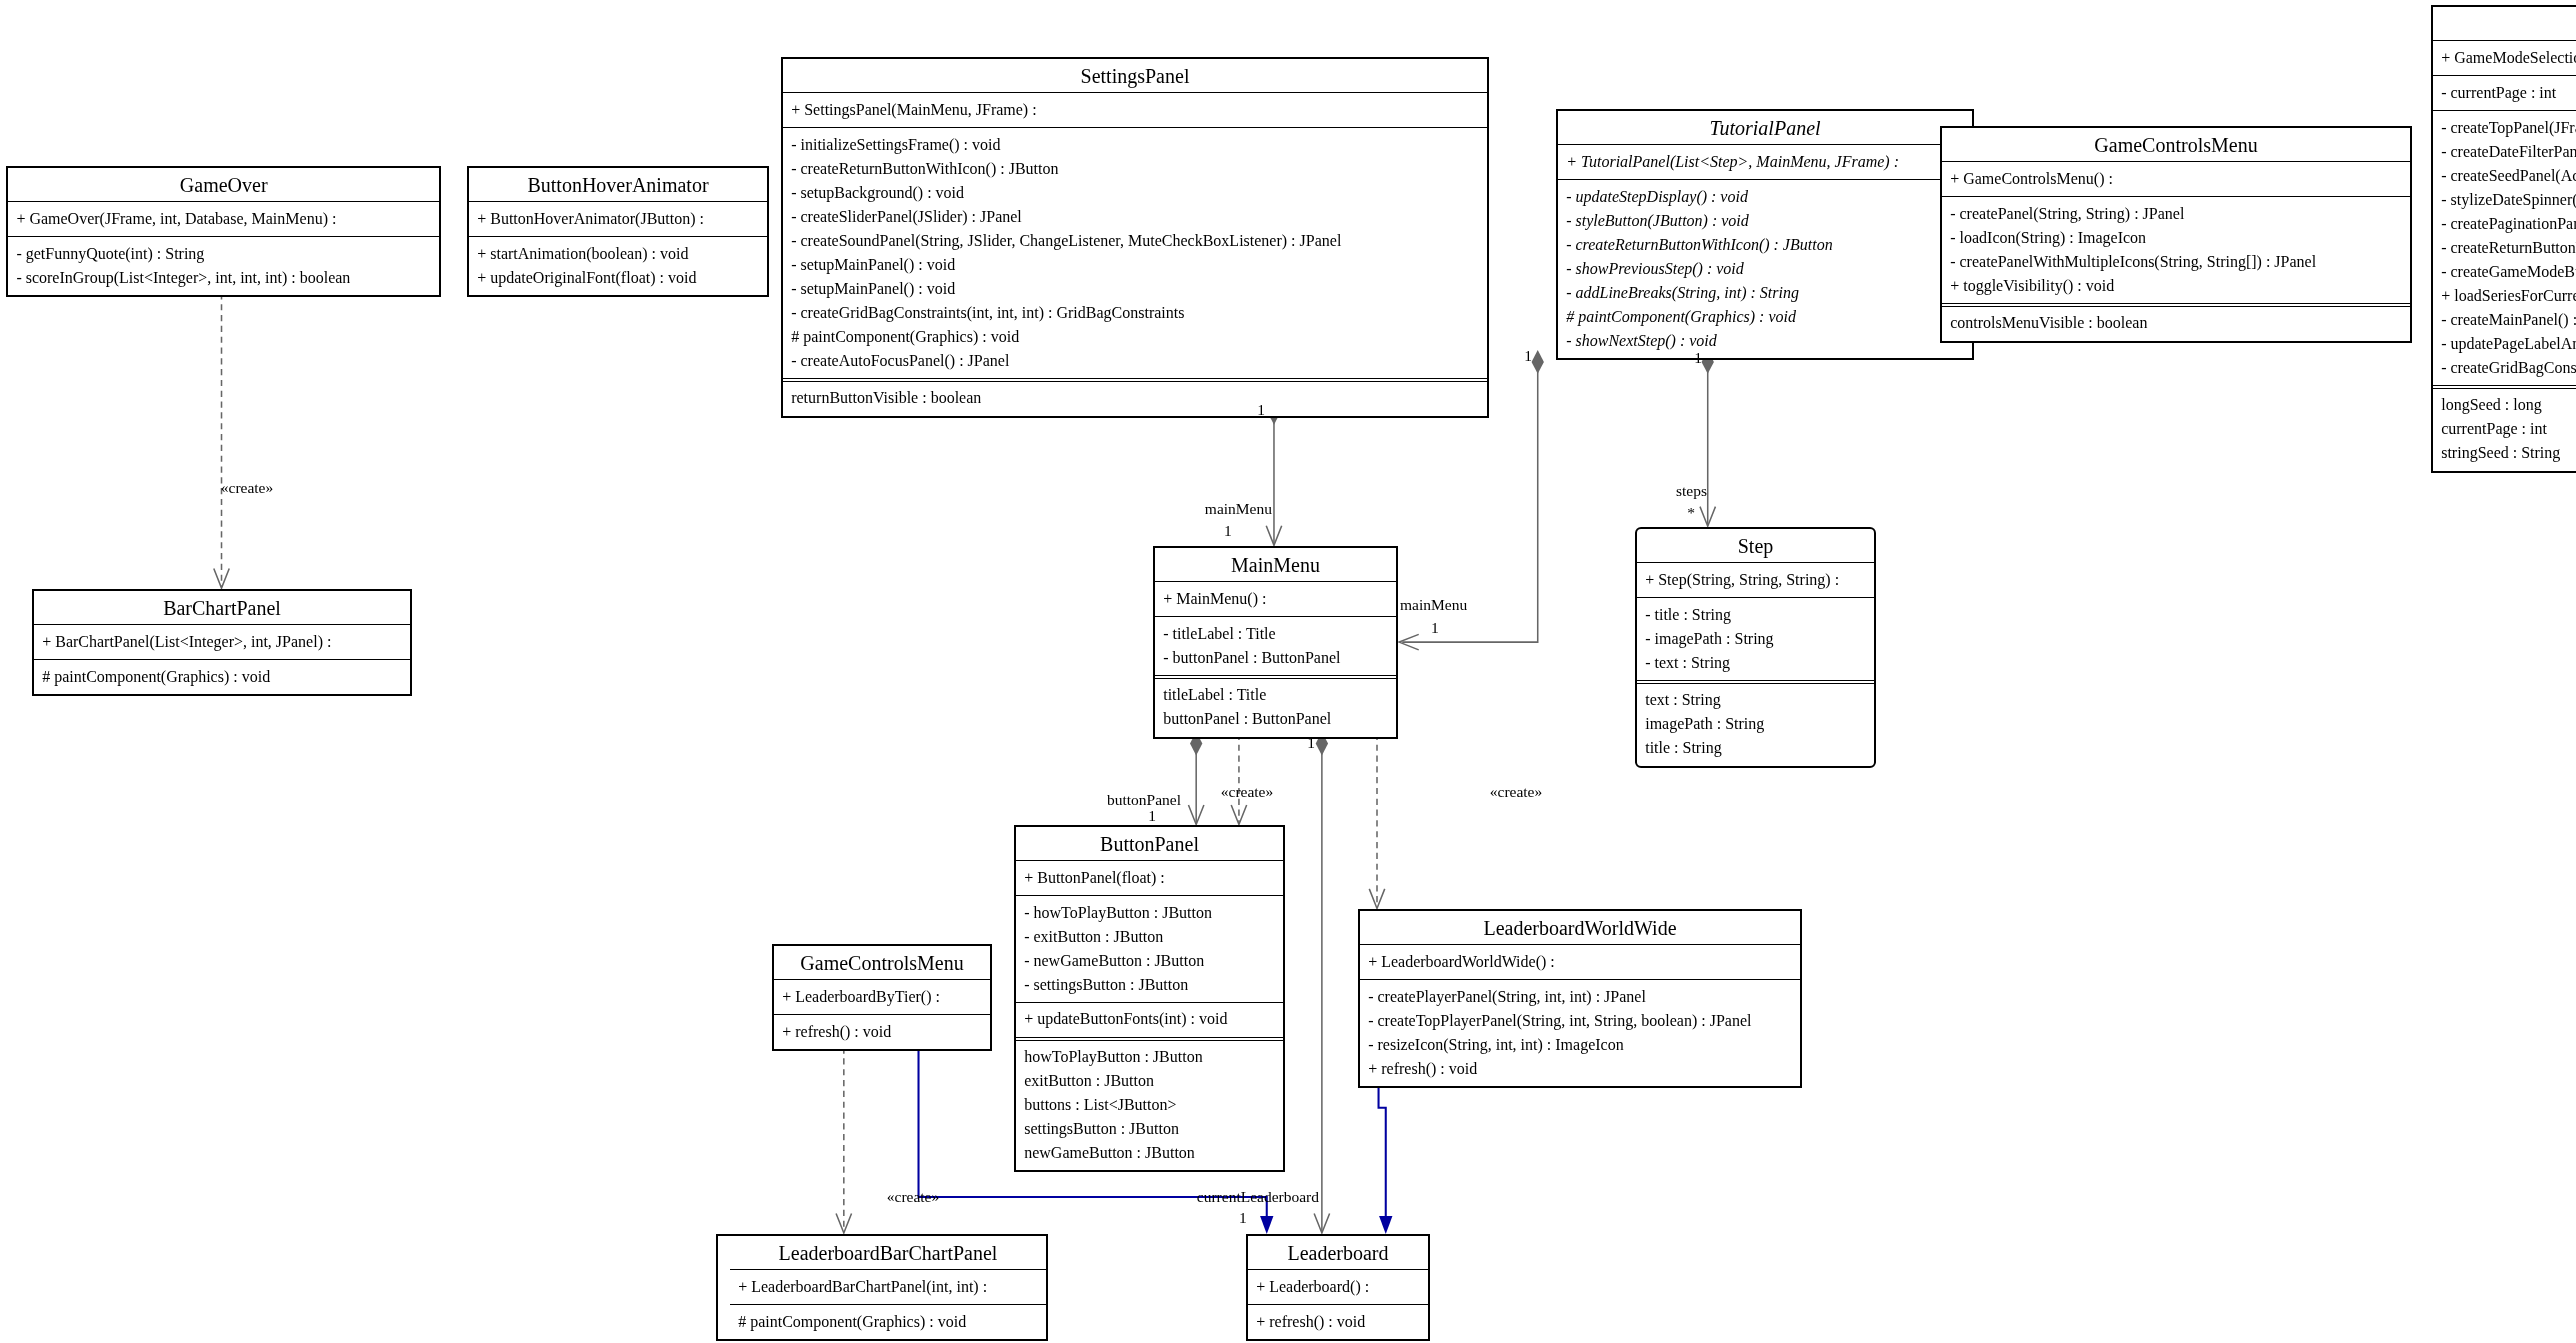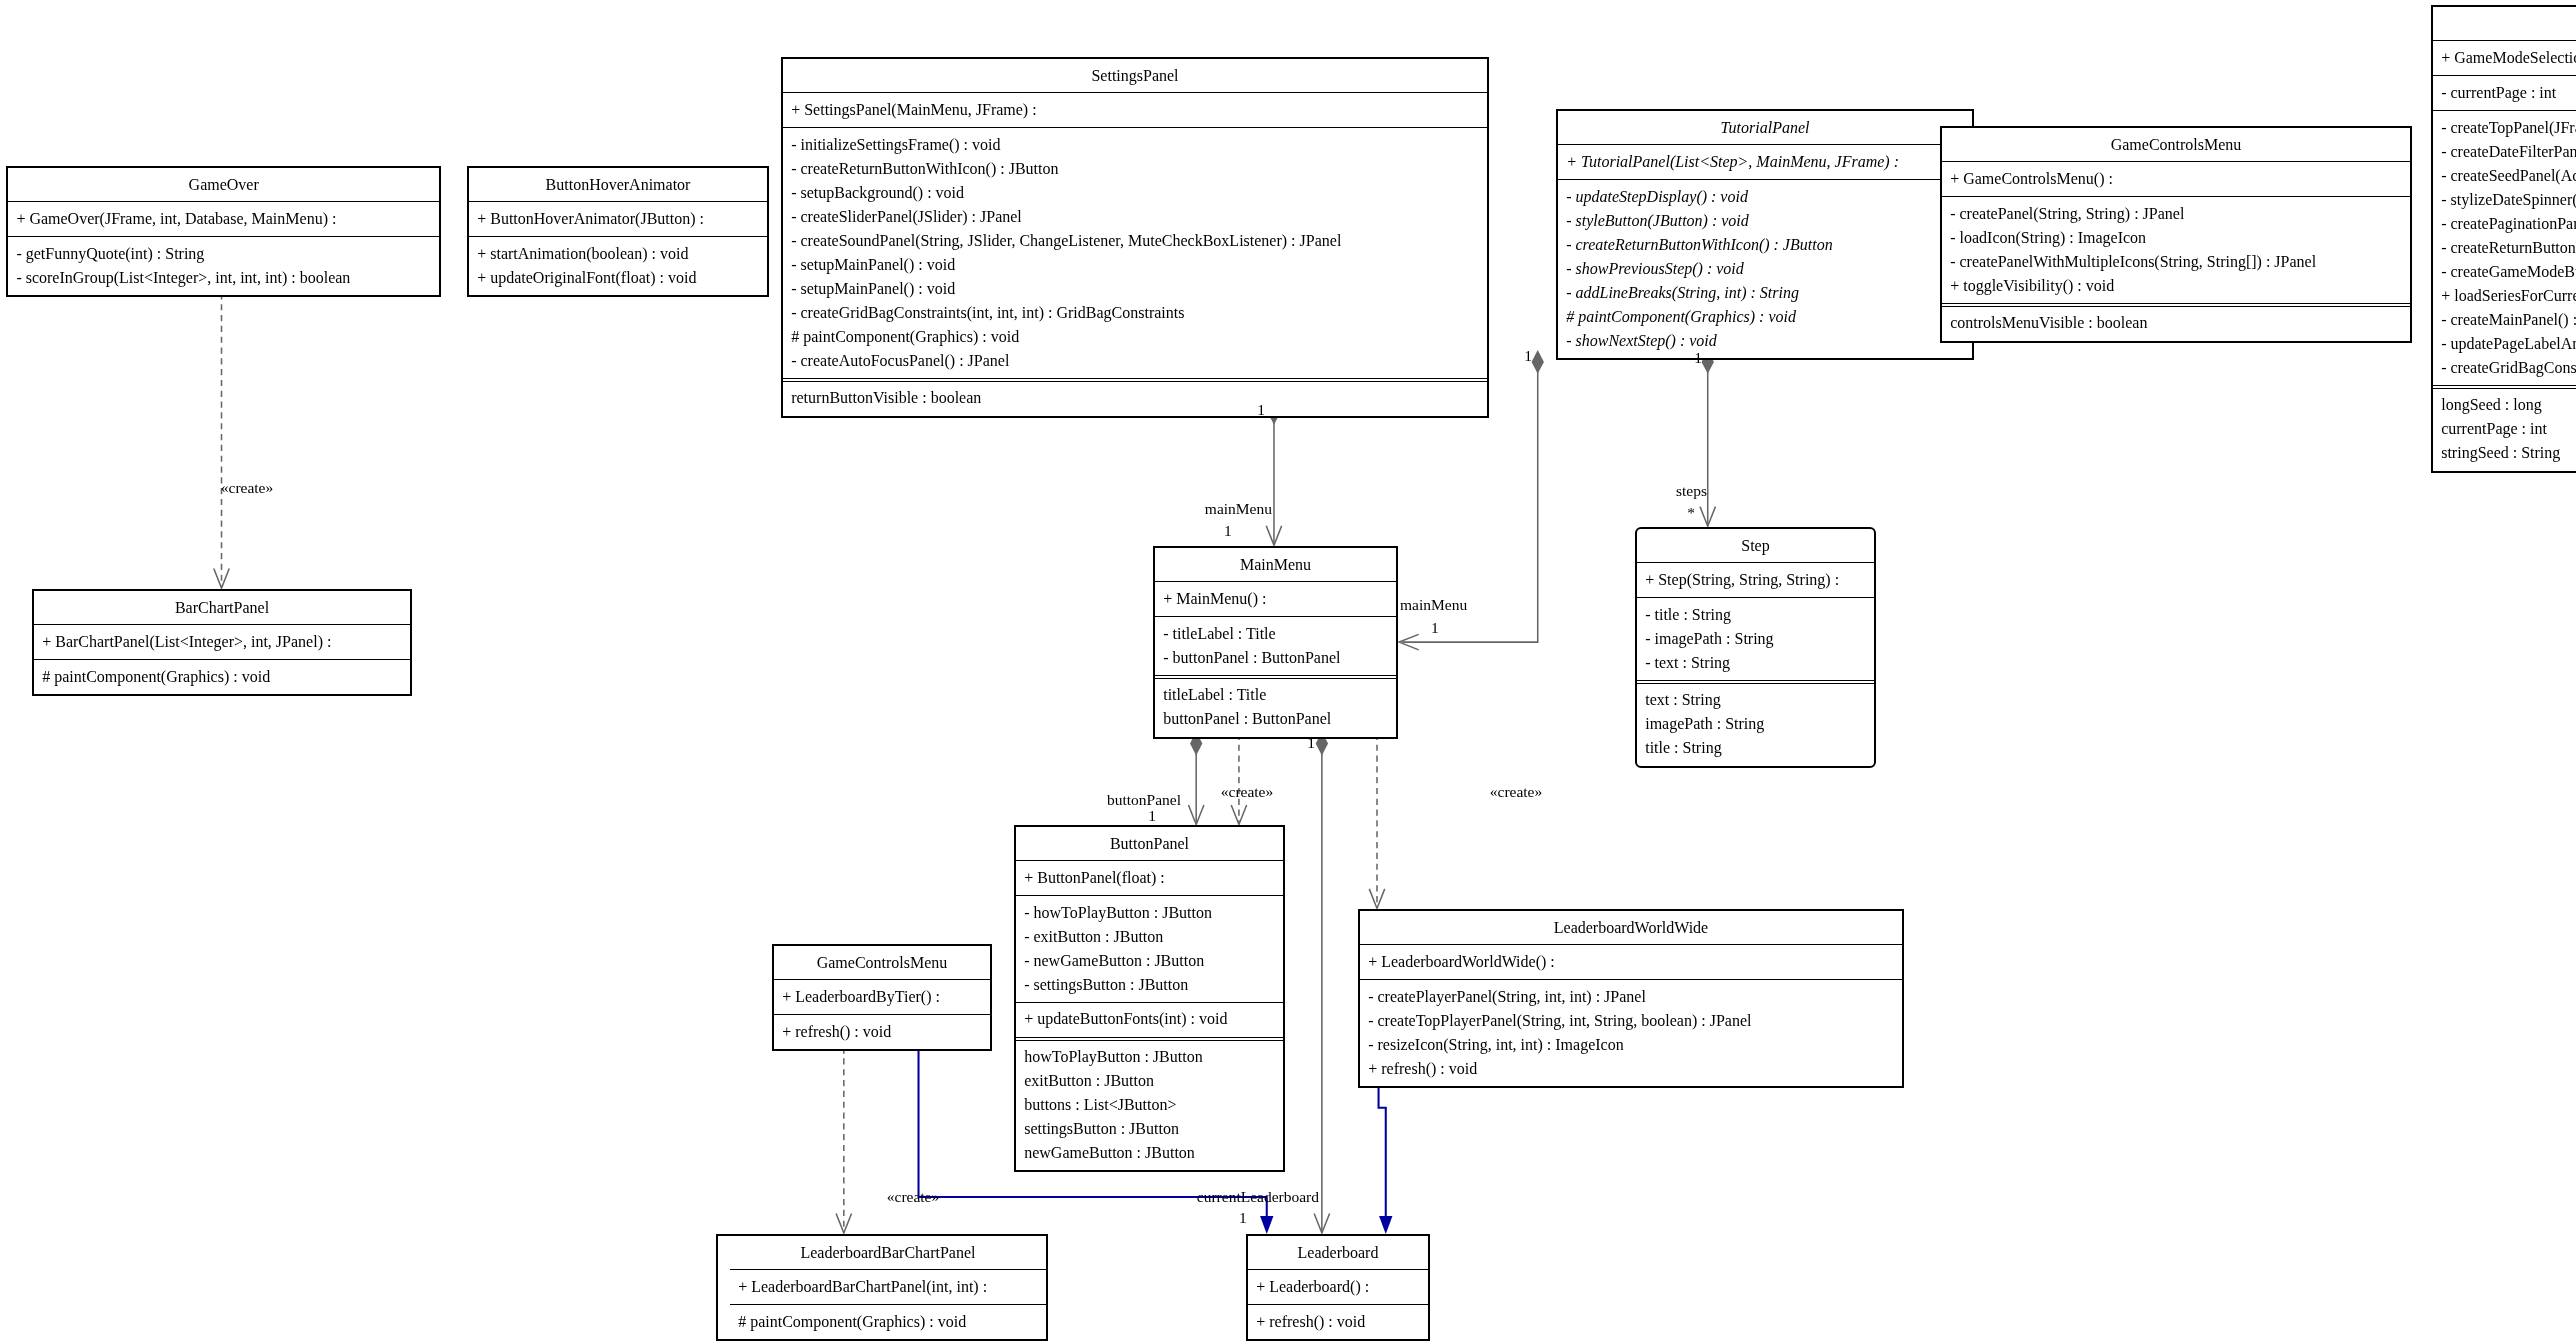--- a/index.html
+++ b/index.html
@@ -13,21 +13,21 @@
   }
   .edges{position:absolute;left:0;top:0;width:3400px;height:1344px;}
   .uml-class{
     position:absolute;
     background:#fff;
     border:2.1px solid #000;
     box-sizing:border-box;
     z-index:2;
   }
   .uml-title{
-    font-size:16px;
+    font-size:20px;
     line-height:24px;
     padding:4.6px 8.2px;
     text-align:center;
     white-space:nowrap;
   }
   .uml-comp{
     border-top:1.5px solid #000;
     padding:4.6px 8.2px 5.2px 8.2px;
   }
   .uml-comp.dbl{border-top:4.1px double #000;}
@@ -286,21 +286,21 @@
   <div class="uml-class" style="left:772px;top:944px;width:220px;">
     <div class="uml-title">GameControlsMenu</div>
     <div class="uml-comp">
         <div class="uml-line">+ LeaderboardByTier() :</div>
       </div>
     <div class="uml-comp">
         <div class="uml-line">+ refresh() : void</div>
       </div>
   </div>
 
-  <div class="uml-class" style="left:1358px;top:909px;width:546px;">
+  <div class="uml-class" style="left:1358px;top:909px;width:444px;">
     <div class="uml-title">LeaderboardWorldWide</div>
     <div class="uml-comp">
         <div class="uml-line">+ LeaderboardWorldWide() :</div>
       </div>
     <div class="uml-comp">
         <div class="uml-line">- createPlayerPanel(String, int, int) : JPanel</div>
         <div class="uml-line">- createTopPlayerPanel(String, int, String, boolean) : JPanel</div>
         <div class="uml-line">- resizeIcon(String, int, int) : ImageIcon</div>
         <div class="uml-line">+ refresh() : void</div>
       </div>

